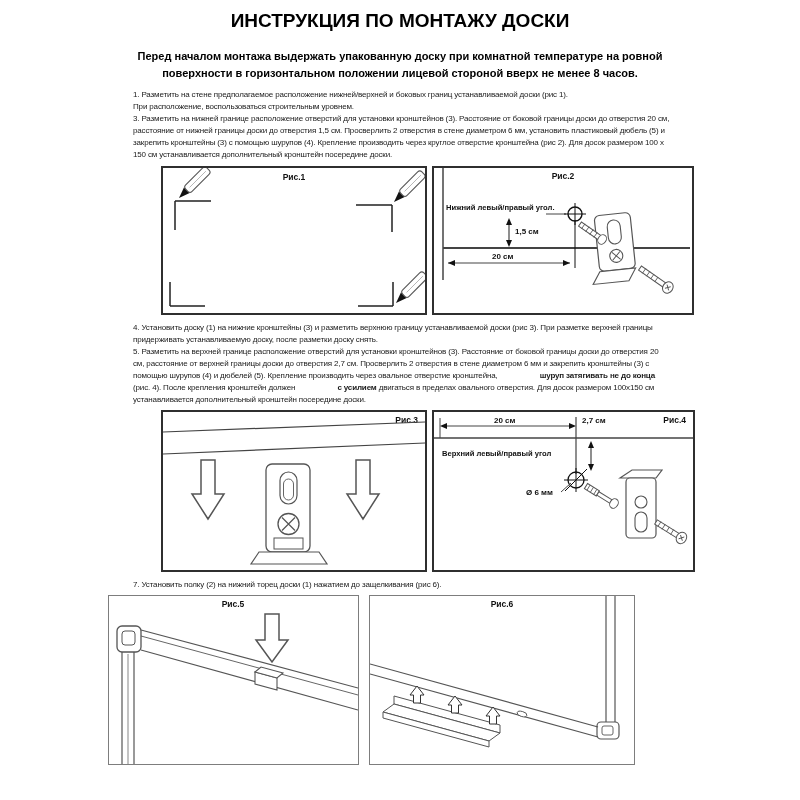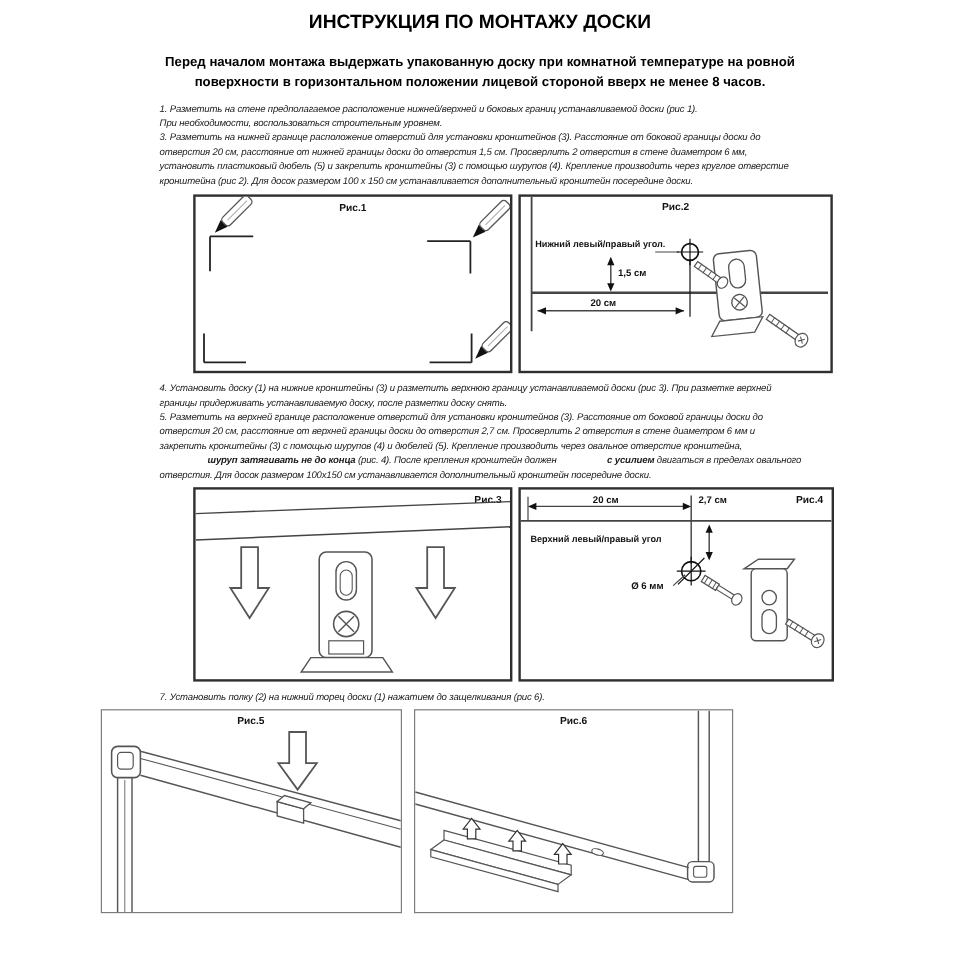--- a/index.html
+++ b/index.html
@@ -1,25 +1,25 @@
 <!DOCTYPE html>
 <html><head>
 <meta charset="utf-8">
 <style>
   html,body{margin:0;padding:0;background:#fff;}
   .page{position:relative;width:800px;height:800px;background:#ffffff;overflow:hidden;
         font-family:"Liberation Sans",sans-serif;color:#1a1a1a;}
-  .title{margin:10px 0 0 0;text-align:center;font-size:16px;font-weight:bold;color:#000;}
+  .title{margin:10px 0 0 0;text-align:center;font-size:19px;font-weight:bold;color:#000;}
   .intro{margin:16px auto 0 auto;max-width:572px;text-align:center;font-weight:bold;
          font-size:11px;line-height:17px;color:#000;}
-  .steps{margin:7px 0 0 133px;width:537px;font-size:8px;line-height:12.1px;letter-spacing:-0.15px;font-style:italic;}
+  .steps{margin:7px 0 0 133px;width:537px;font-size:8px;line-height:12.1px;letter-spacing:-0.15px;}
   .steps p{margin:0;}
   .steps b{font-weight:bold;padding-left:40px;}
   .figrow{margin:4px 0 0 133px;display:flex;gap:5px;padding-left:28px;}
-  .figrow3{margin-left:56px;gap:10px;text-decoration:underline;}
+  .figrow3{margin-left:80px;gap:10px;text-decoration:underline;}
   .figbox{background:#fff;border:2px solid #2f2f2f;}
   .figbox.thin{border:1px solid #7d7d7d;}
   svg{display:block;}
   svg text{font-family:"Liberation Sans",sans-serif;}
   .fig-label{font-size:8.5px;font-weight:bold;fill:#111;}
   .dim-label{font-size:8px;font-weight:bold;fill:#111;}
   .corner-label{font-size:7.6px;font-weight:bold;fill:#111;}
   .ln{stroke:#444;fill:none;}
   .outline{fill:#fff;stroke:#555;}
   .dark{fill:#111;stroke:none;}
@@ -27,21 +27,21 @@
 </head>
 <body>
 
 <div class="page">
 
   <h1 class="title">ИНСТРУКЦИЯ ПО МОНТАЖУ ДОСКИ</h1>
 
   <p class="intro">Перед началом монтажа выдержать упакованную доску при комнатной температуре на ровной поверхности в горизонтальном положении лицевой стороной вверх не менее 8 часов.</p>
 
   <div class="steps">
-    <p><span>1. Разметить на стене предполагаемое расположение нижней/верхней и боковых границ устанавливаемой доски (рис 1).</span><br><span>При необходимости, воспользоваться строительным уровнем.</span></p>
+    <p><span>1. Разметить на стене предполагаемое расположение нижней/верхней и боковых границ устанавливаемой доски (рис 1).</span><br><span>При расположение, воспользоваться строительным уровнем.</span></p>
     <p>3. Разметить на нижней границе расположение отверстий для установки кронштейнов (3). Расстояние от боковой границы доски до отверстия 20 см, расстояние от нижней границы доски до отверстия 1,5 см. Просверлить 2 отверстия в стене диаметром 6 мм, установить пластиковый дюбель (5) и закрепить кронштейны (3) с помощью шурупов (4). Крепление производить через круглое отверстие кронштейна (рис 2). Для досок размером 100 х 150 см устанавливается дополнительный кронштейн посередине доски.</p>
   </div>
 
   <div class="figrow">
 
     <div class="figbox">
       <svg width="262" height="145" viewBox="0 0 262 145">
         <text class="fig-label" x="131" y="12" text-anchor="middle">Рис.1</text>
         <g stroke="#222" stroke-width="1.5">
           <path d="M12,33 H48 M12,33 V62" fill="none"></path>

